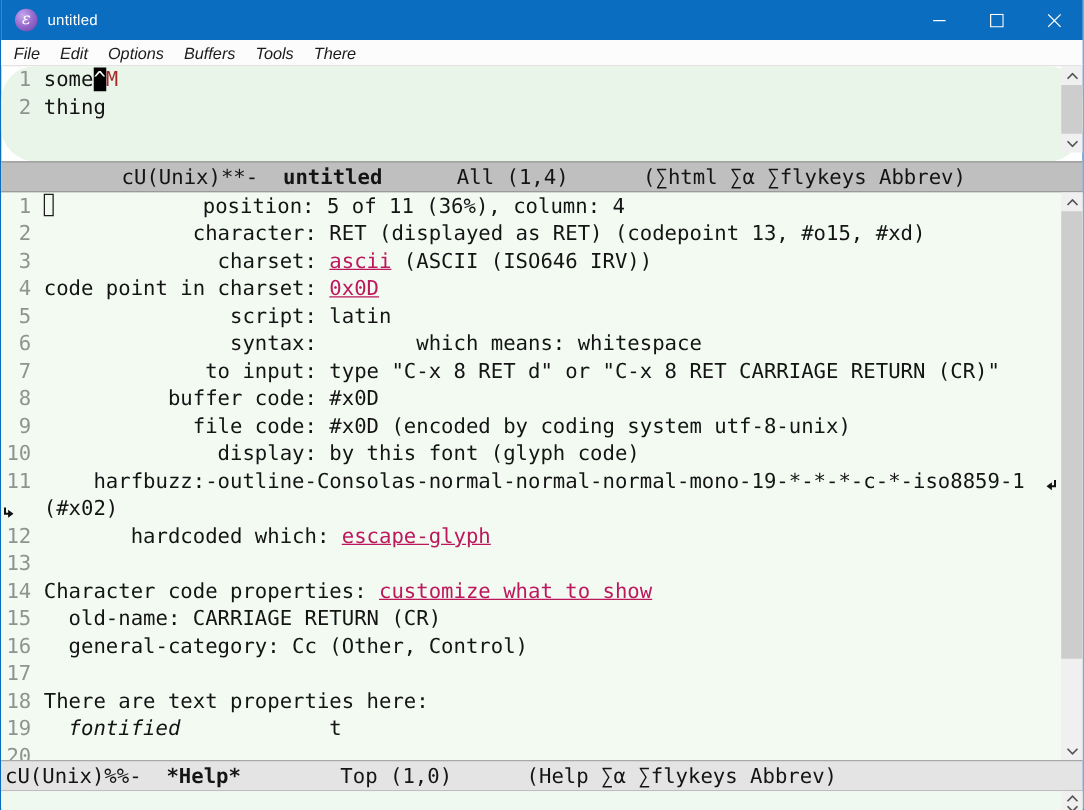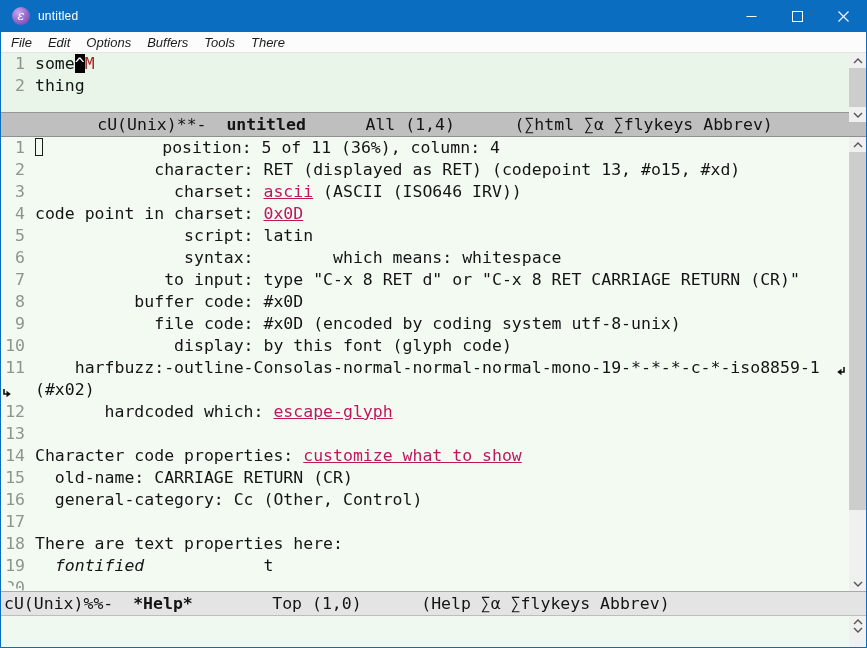--- a/index.html
+++ b/index.html
@@ -35,24 +35,24 @@
   .escape { color:#a52a2a; }
   .mlink { color:#be185d; text-decoration:underline; }
   .ital { font-style:italic; }
   .hollow { display:inline-block; width:8px; height:18px; border:1px solid #1c1c1c;
             vertical-align:-3px; margin-right:0px; }
   .wrapL { position:absolute; left:1px; top:5px; }
   .wrapR { position:absolute; right:3px; top:5px; }
 
   
   .winrow { display:flex; flex:0 0 auto; }
-  #top-window { height:59px; background:#e8f5e8; }
+  #top-window { height:76px; background:#e8f5e8;border-radius:27px; }
   #top-text { flex:1 1 auto; overflow:hidden; }
   #help-window { height:454px; background:#f2faf2; }
-  #help-text { flex:1 1 auto; overflow:hidden;border-radius:27px; }
+  #help-text { flex:1 1 auto; overflow:hidden; }
 
   
   .sbar { width:17px; flex:0 0 auto; background:#f0f0f0; position:relative; }
   .sb-arrow { height:15px; display:flex; align-items:center; justify-content:center; }
   .sb-thumb { position:absolute; left:0; width:17px; background:#cdcdcd; }
 
   
   .modeline { height:25px; line-height:23px; white-space:pre; padding-left:3px;
               flex:0 0 auto; overflow:hidden; }
   #modeline-top { background:#bfbfbf; border-top:1px solid #969696; border-bottom:1px solid #8f8f8f;text-align:center; }

